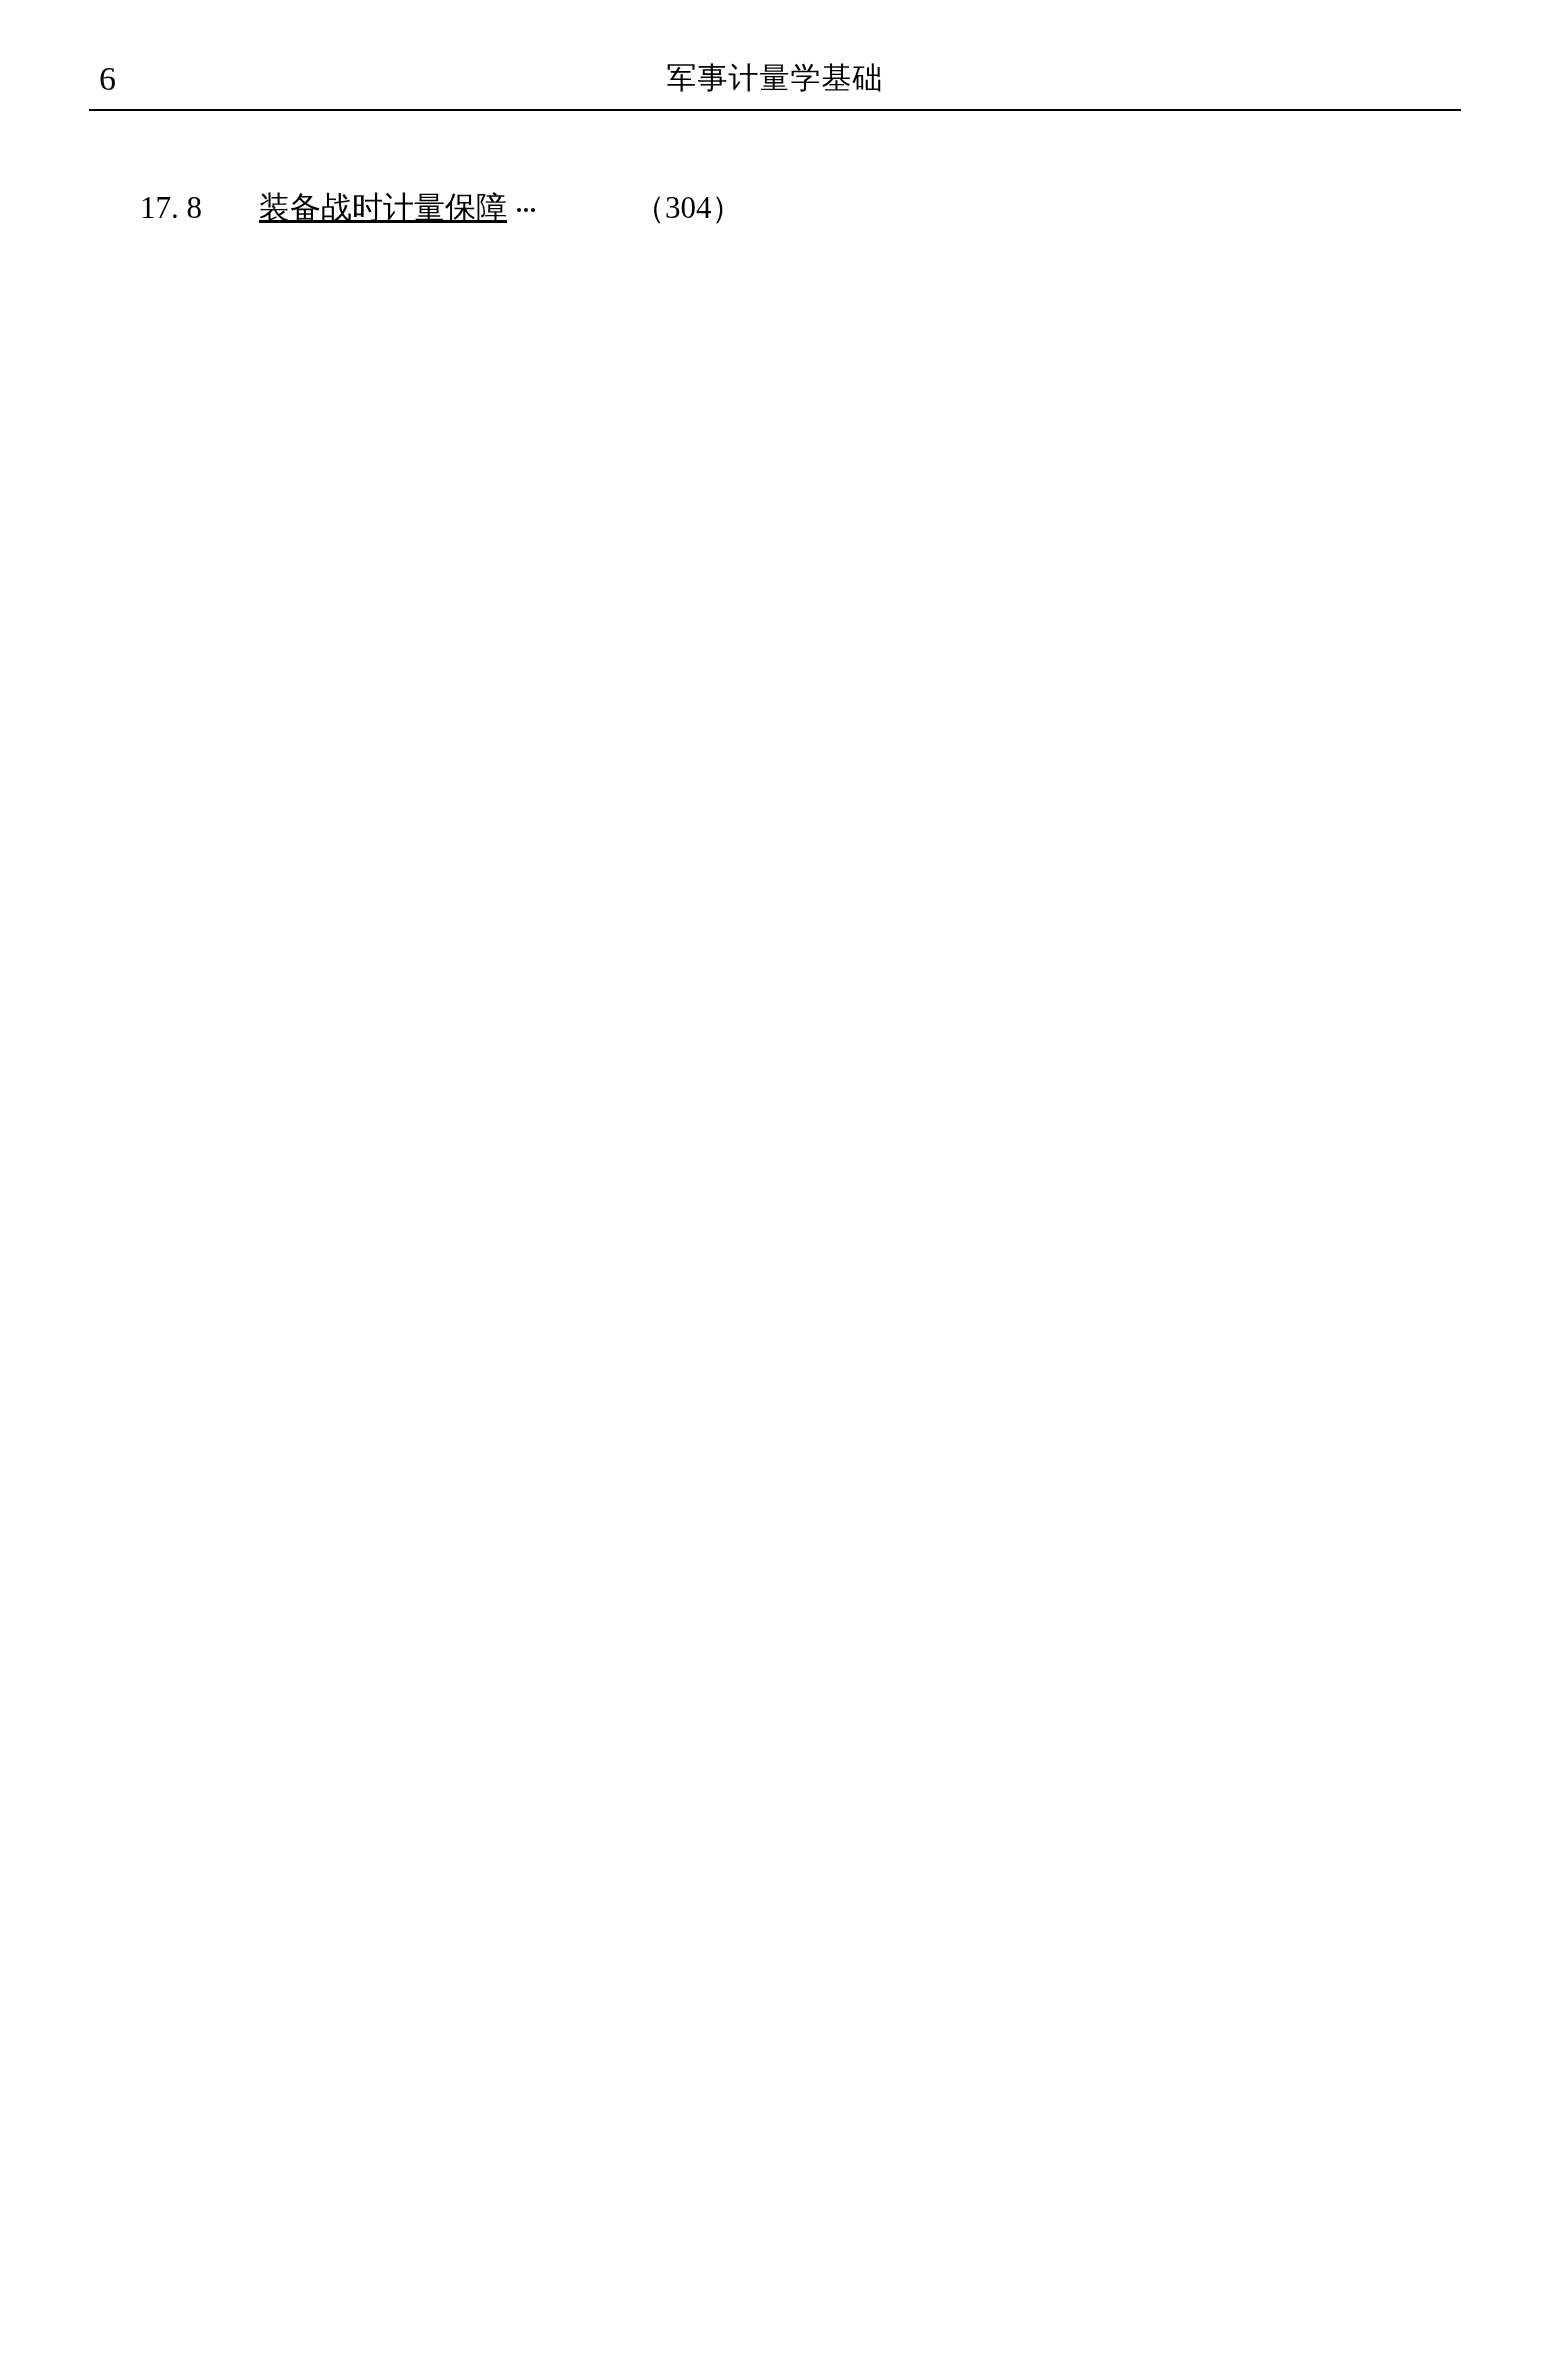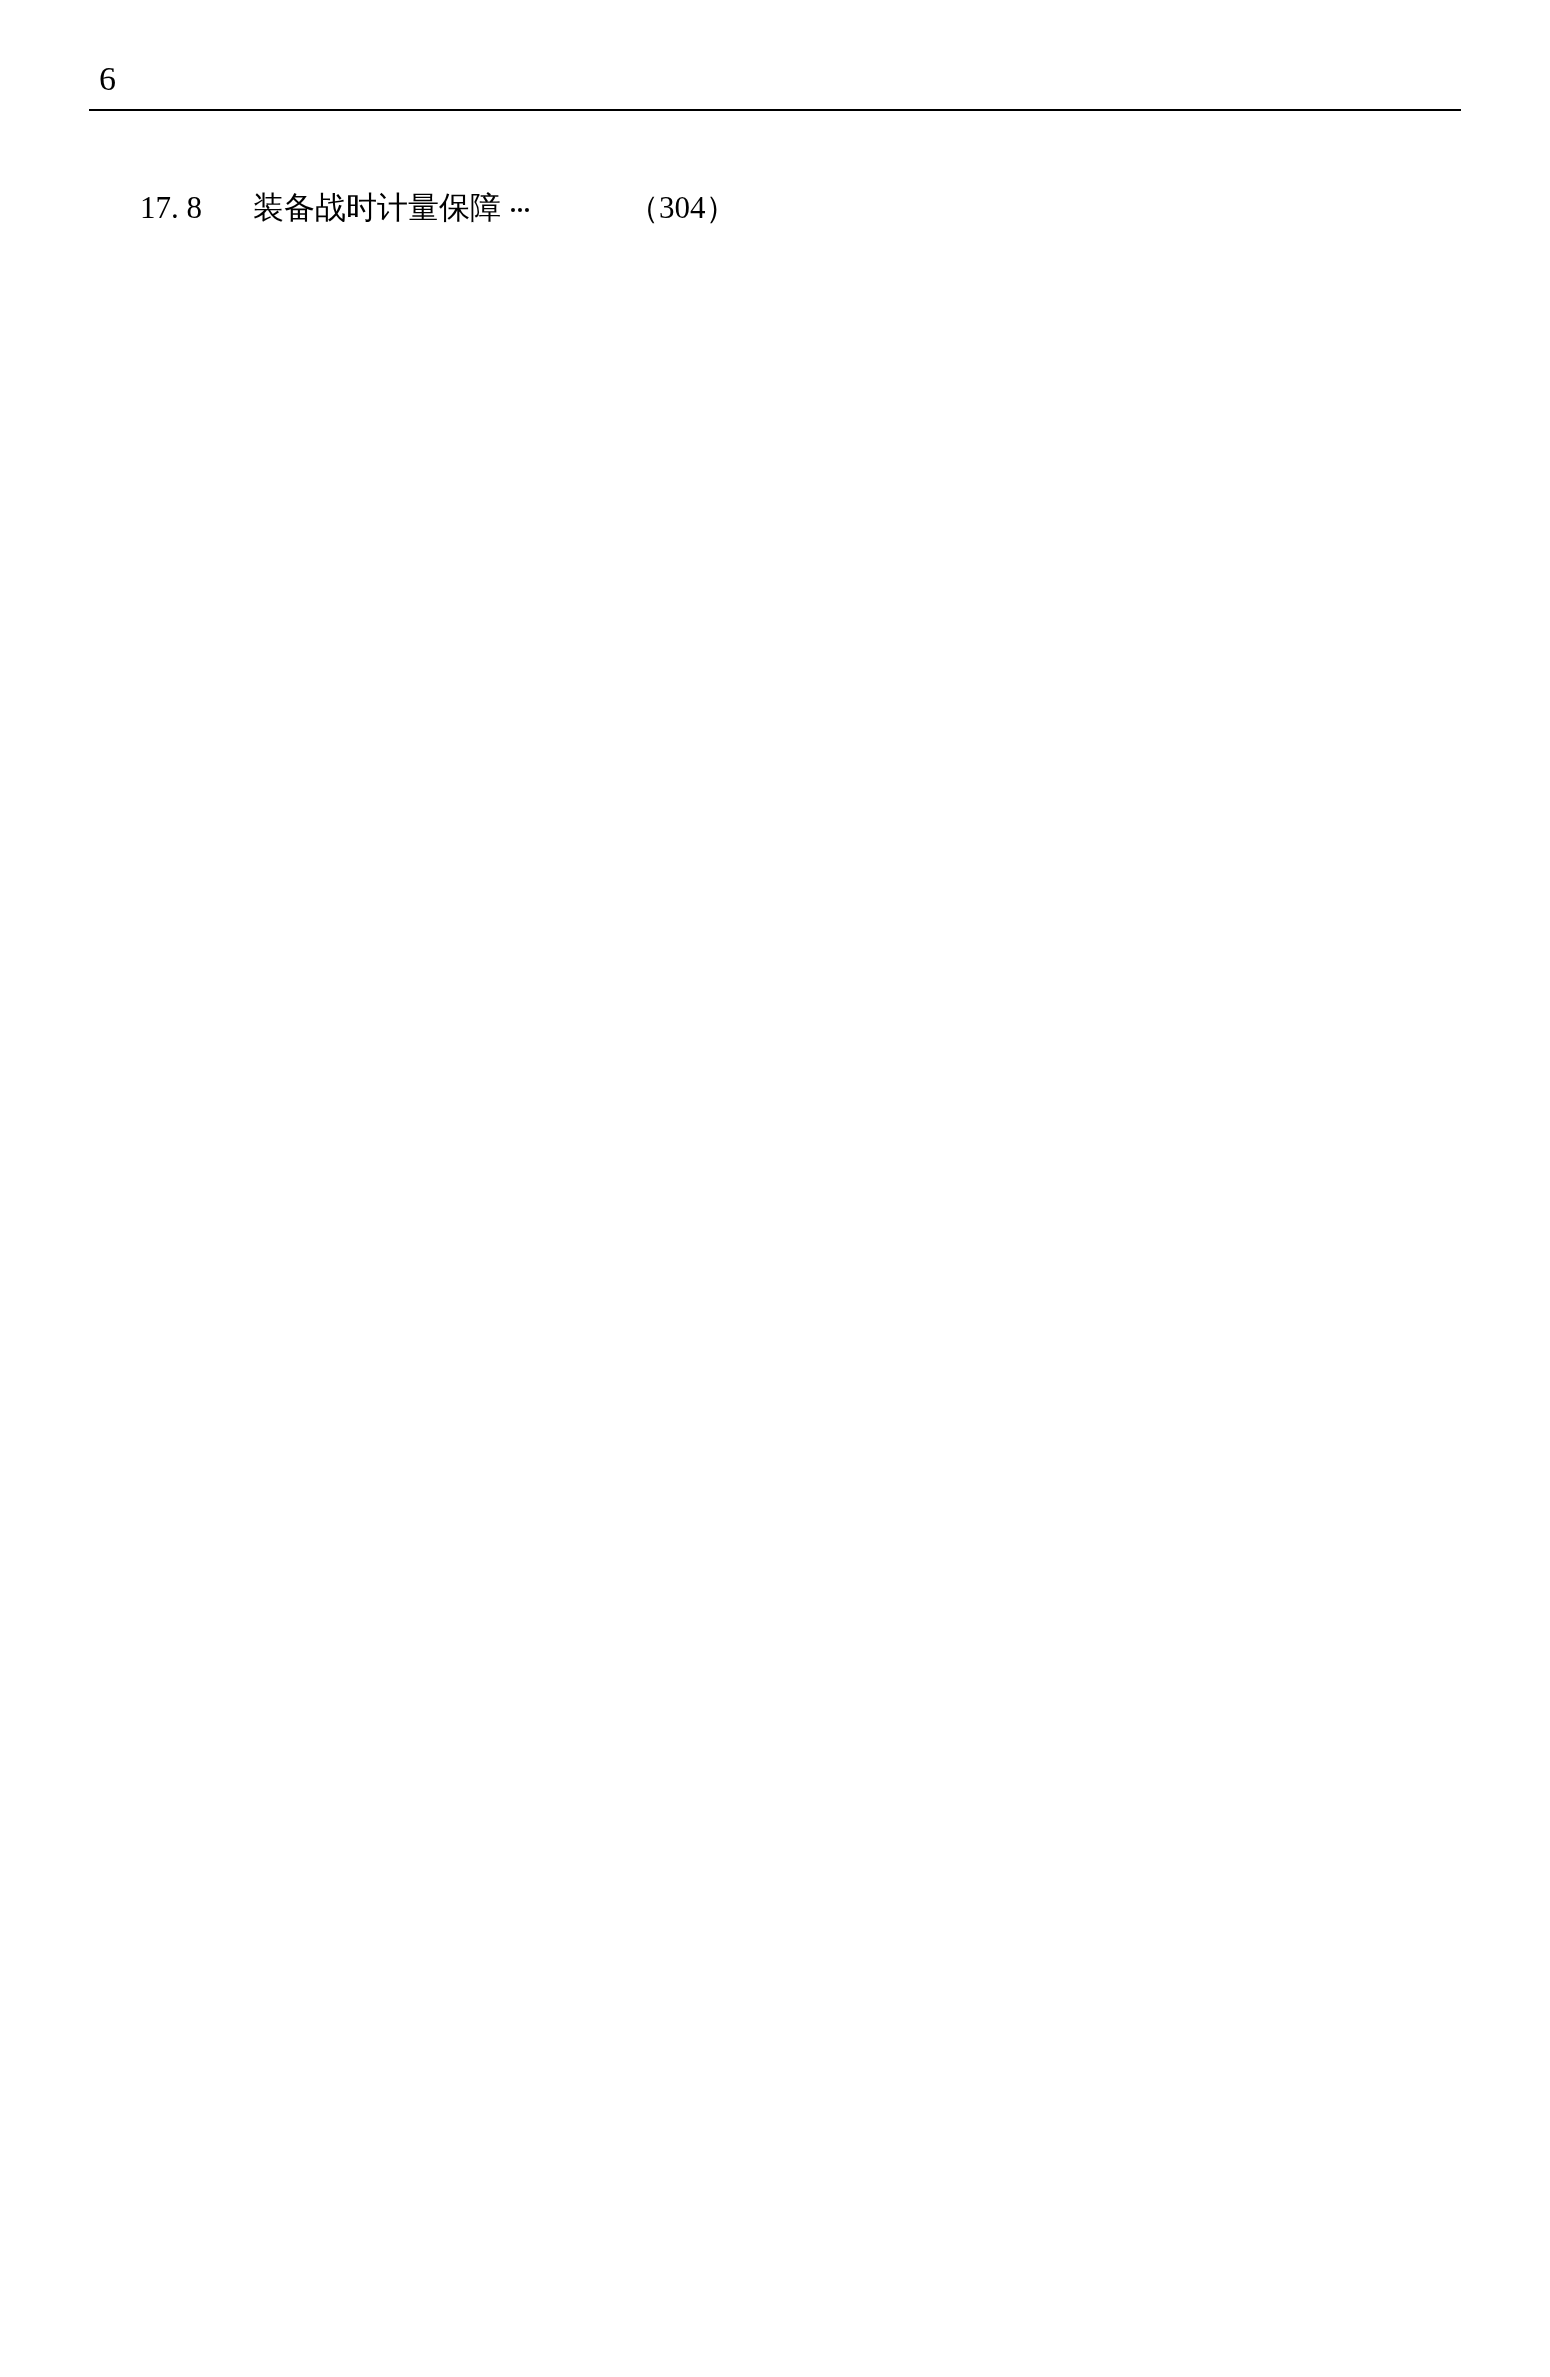--- a/index.html
+++ b/index.html
@@ -76,29 +76,30 @@
   }
 
   
   .lvl1 {
     font-size: 31px;
     margin-left: 51px;
     margin-top: 17px;
     margin-bottom: 17px;
   }
   .lvl1 .num { min-width: 99px; font-family: "Liberation Serif", serif; }
-  .lvl1 .label { margin-left: 14px; }
+  .lvl1 .label { margin-left: 20px; text-decoration: underline; }
 </style>
 </head>
 <body>
 
 <div class="page">
 
   <div class="header">
     <div class="header-page-number">6</div>
+    <div class="header-title">军事计量学基础</div>
   </div>
 
   <div>
 
     <div class="row lvl1">
       <span class="num">17. 8</span>
       <span class="label">装备战时计量保障</span>
       <span class="leader"></span>
       <span class="page">（304）</span>
     </div>

